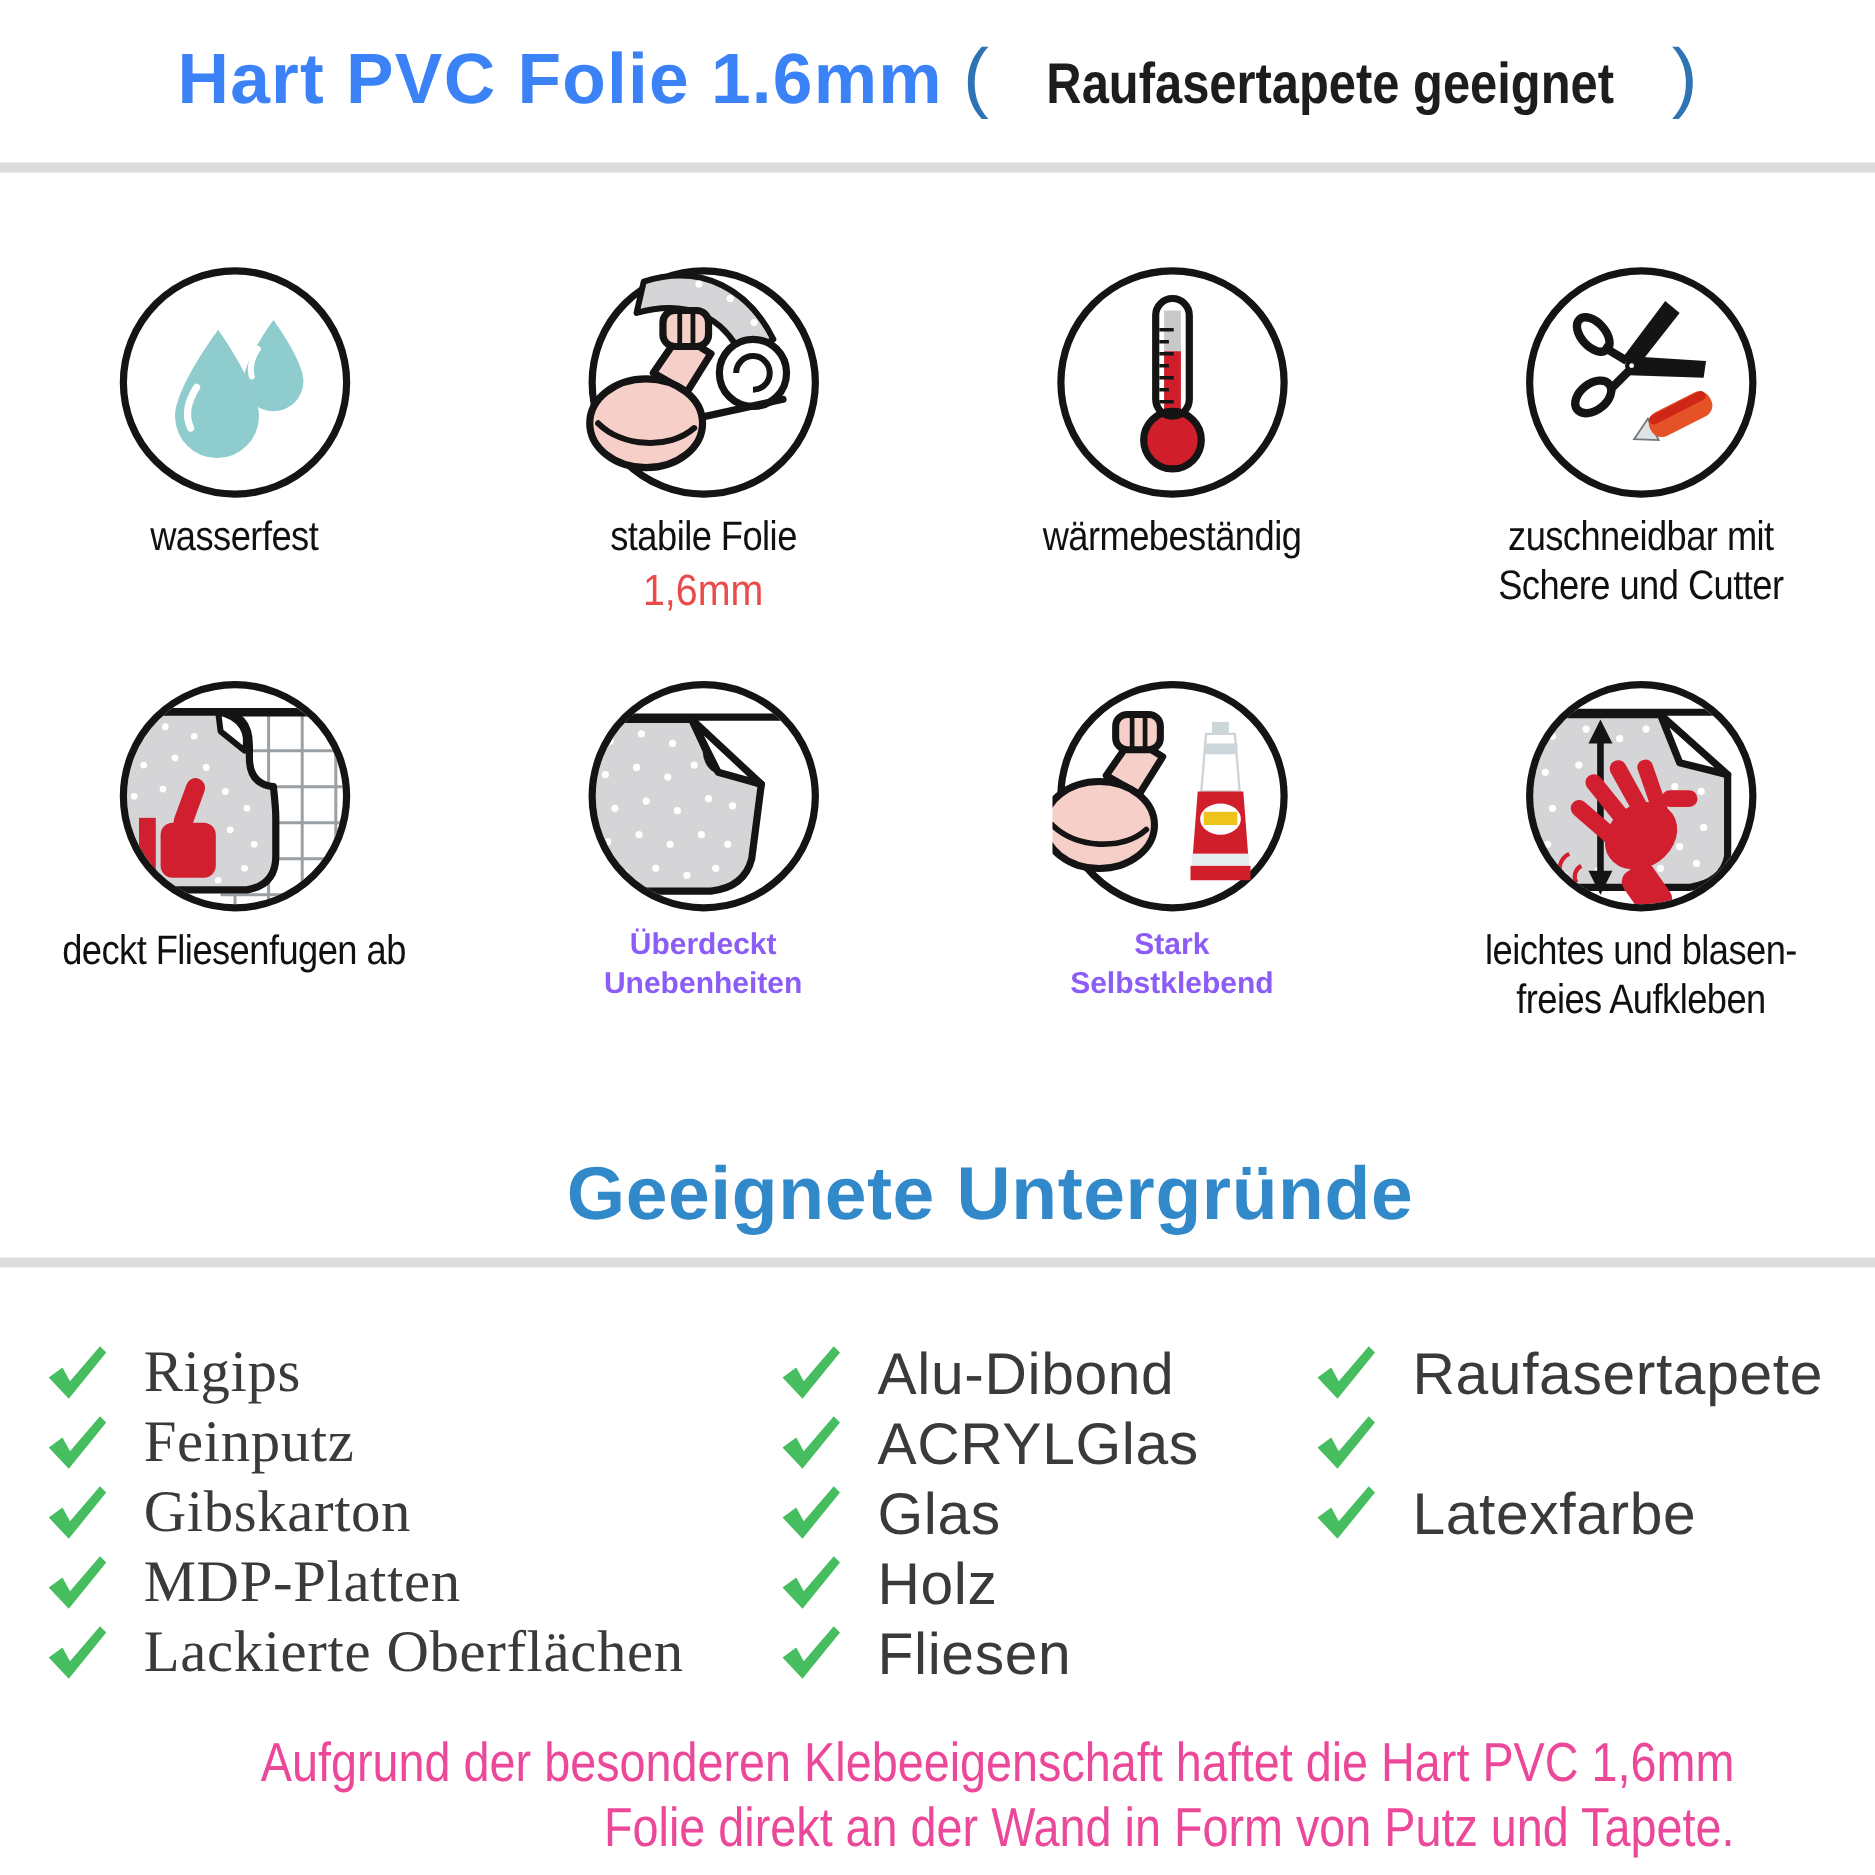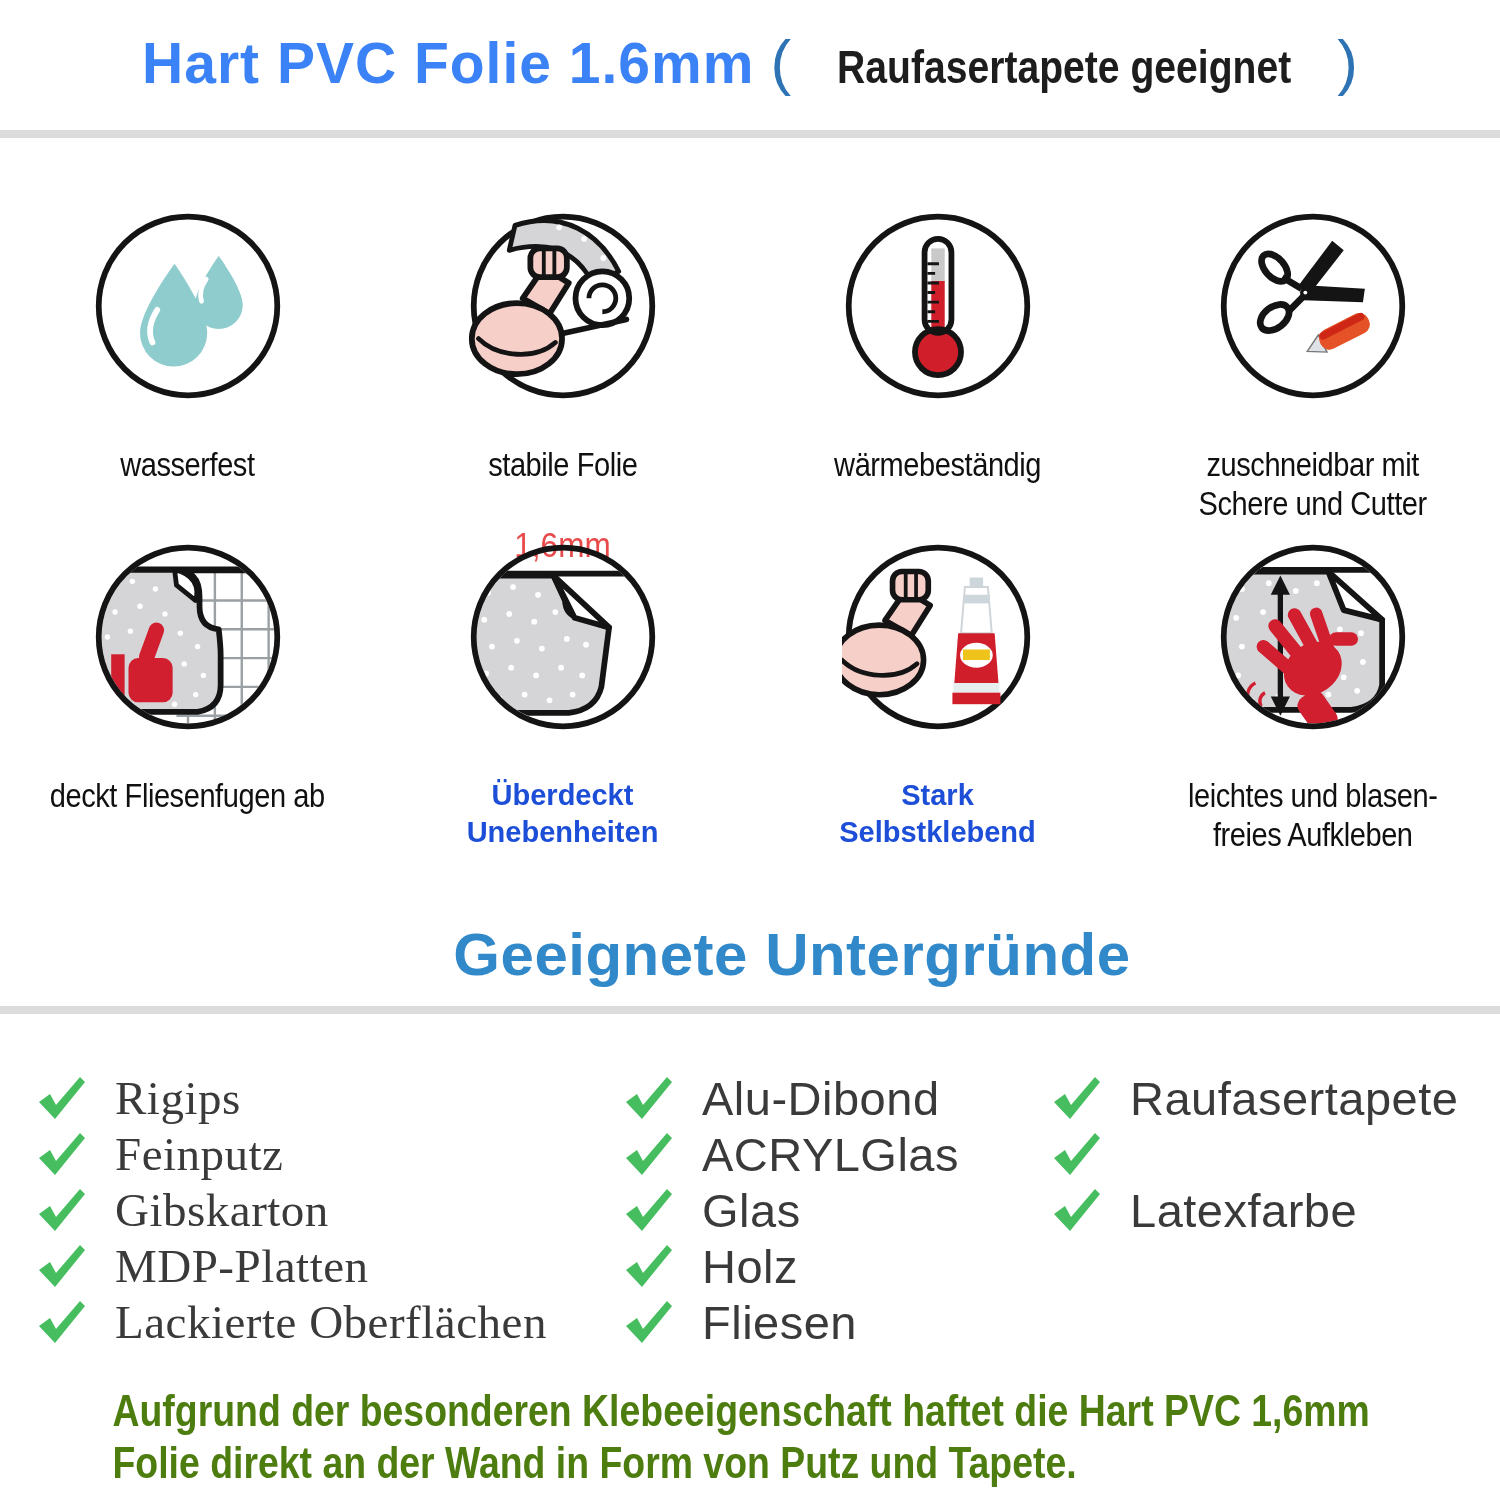--- a/index.html
+++ b/index.html
@@ -16,41 +16,41 @@
          transform:scaleX(0.85);transform-origin:center;letter-spacing:0;}
 
   .divider{position:absolute;left:0;width:100%;height:8px;background:#dcdcdc;}
   .divider.d1{top:130px;}
   .divider.d2{top:1006px;}
 
   
   .row{position:absolute;left:0;width:100%;display:flex;justify-content:center;}
   .row1{top:210px;}
   .row2{top:541px;}
-  .feature{width:375px;display:flex;flex-direction:column;align-items:center;gap:36px;}
+  .feature{width:375px;display:flex;flex-direction:column;align-items:center;}
   .cicon{width:192px;height:192px;}
   .flabel{margin-top:8px;font-size:33px;line-height:1.18;color:#101010;text-align:center;
           transform:scaleX(0.88);transform-origin:center;letter-spacing:-0.5px;}
-  .flabel.bold{font-size:29px;font-weight:700;transform:none;letter-spacing:0;line-height:1.28;color:#1d4ed8;text-align:center;}
+  .flabel.bold{font-size:24px;font-weight:700;transform:none;letter-spacing:0;line-height:1.28;color:#8b5cf6;text-align:center;}
   .sub-red{margin-top:4px;font-size:35px;color:#e94b4b;transform:scaleX(0.9);transform-origin:center;}
 
   
   .s-heading{position:absolute;top:920px;left:0;width:100%;text-align:center;
              font-size:60px;font-weight:700;color:#3189ca;letter-spacing:0.5px;padding-left:42px;}
   .col{position:absolute;top:1070px;}
   .col1{left:35px;font-family:Liberation Serif, serif;}
   .col2{left:622px;}
   .col3{left:1050px;}
   .citem{display:flex;align-items:center;height:56px;}
   .check{width:54px;height:44px;margin-right:26px;flex:0 0 auto;}
   .ctext{font-size:47px;color:#3a3a3a;letter-spacing:0.5px;white-space:nowrap;}
 
   
-  .footer{position:absolute;top:1385px;left:0;width:100%;text-align:left;
-          color:#4d7c0f;font-weight:700;}
+  .footer{position:absolute;top:1385px;left:0;width:100%;text-align:right;
+          color:#ec4899;font-weight:400;}
   .footer div{font-size:44px;line-height:52px;transform:scaleX(0.85);transform-origin:center;white-space:nowrap;}
 </style>
 </head>
 <body>
 
 <div class="header">
   <span class="t-main">Hart PVC Folie 1.6mm</span>
   <span class="t-paren">(</span>
   <span class="t-sub">Raufasertapete geeignet</span>
   <span class="t-paren close">)</span>

